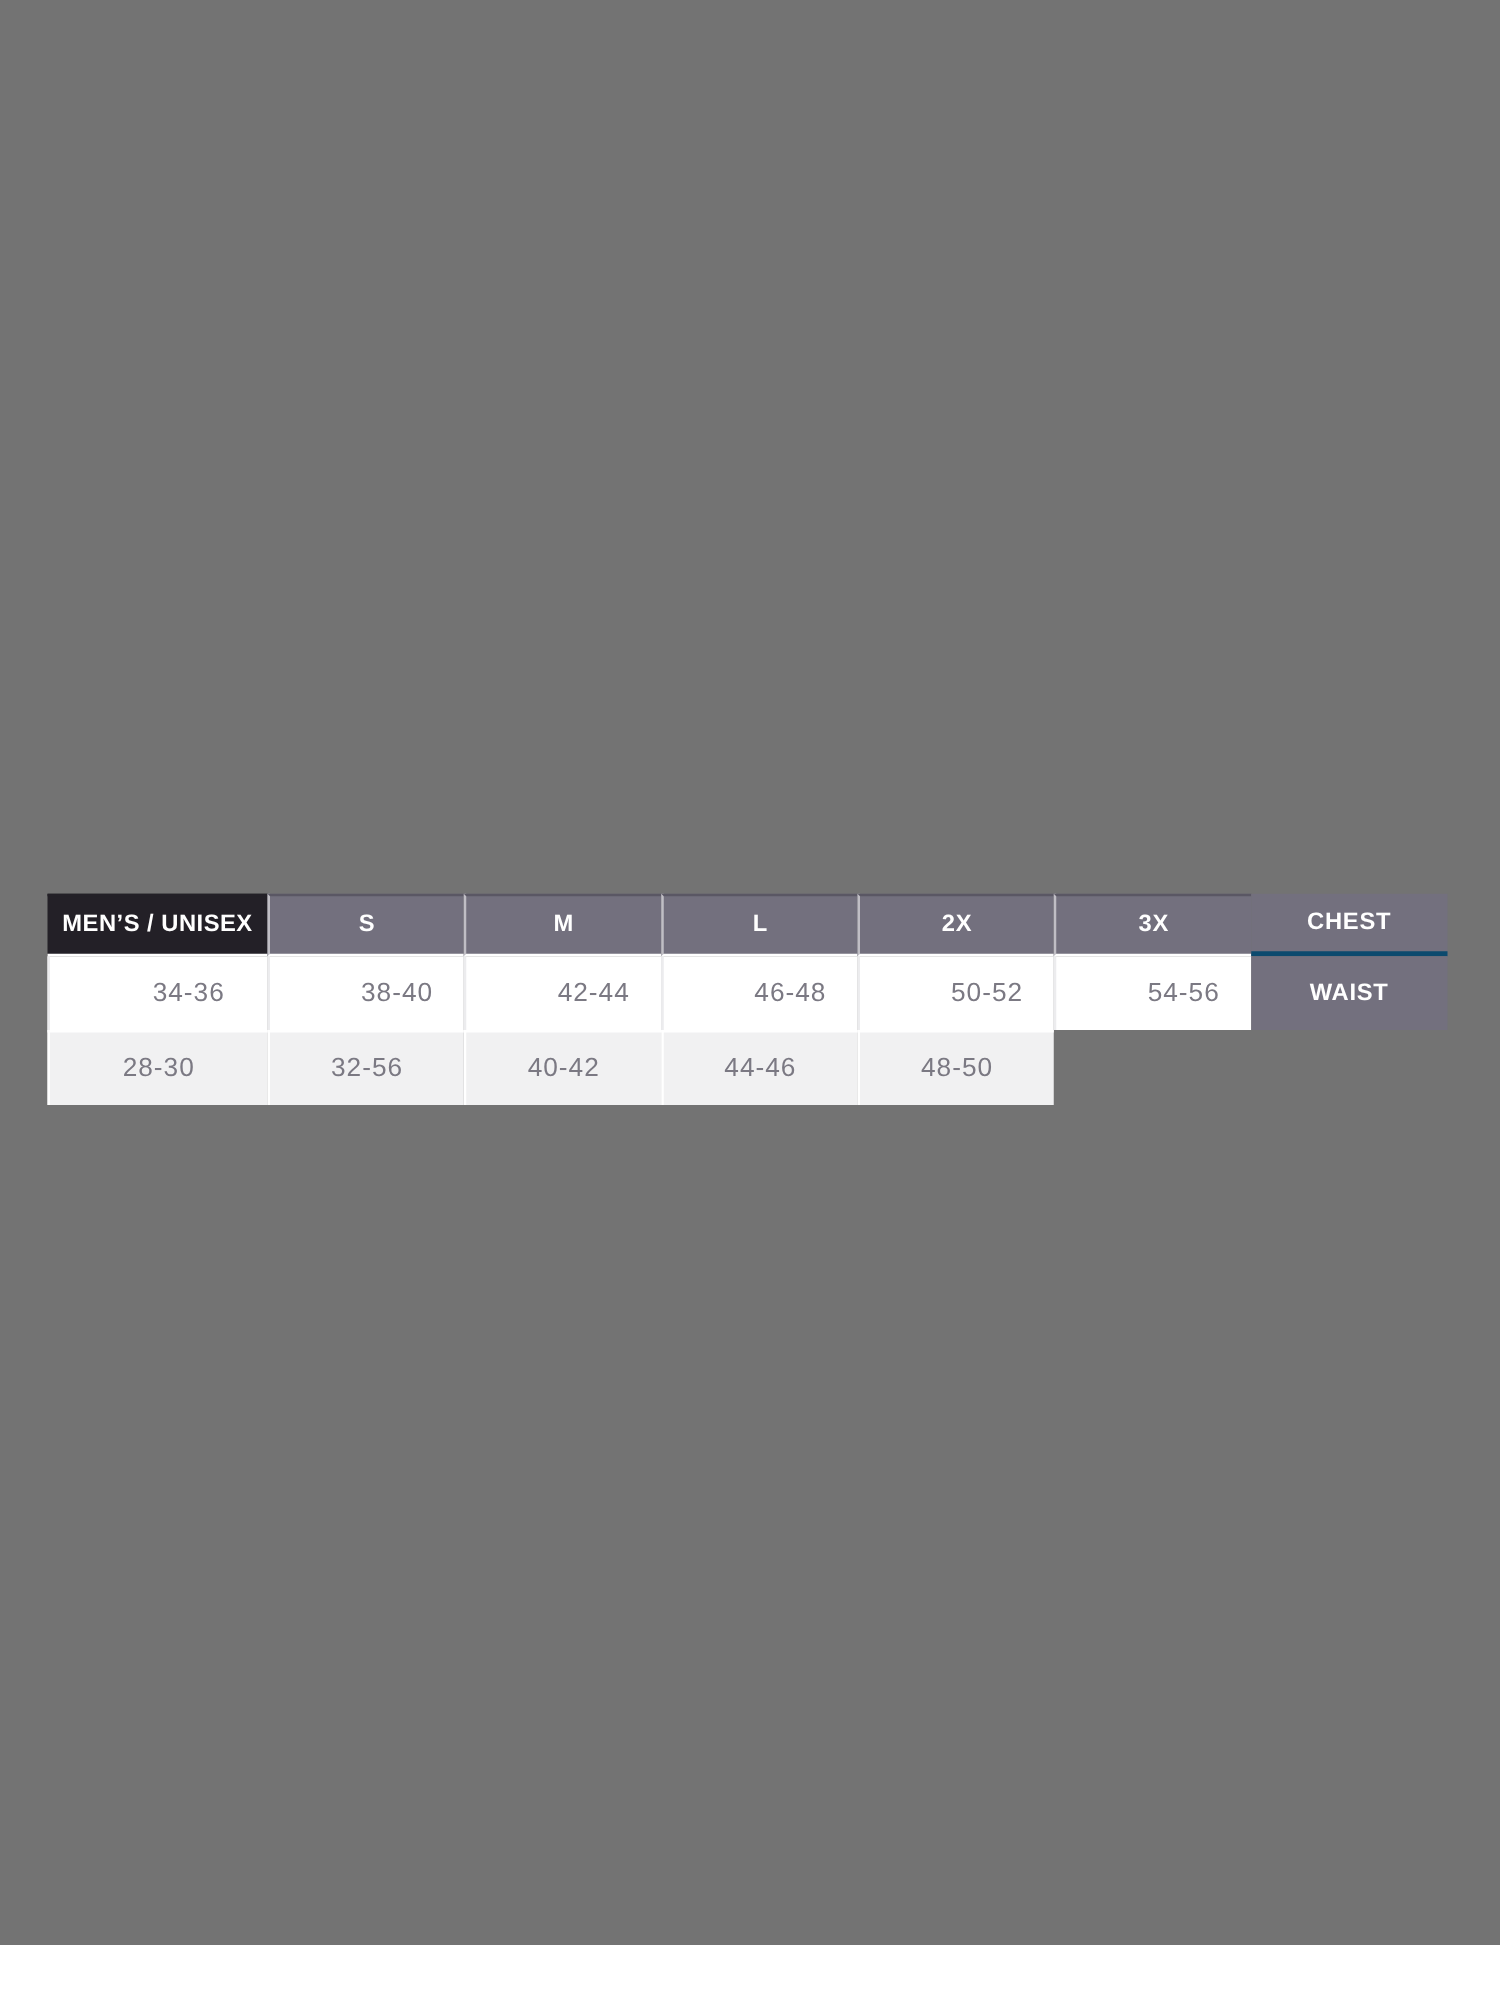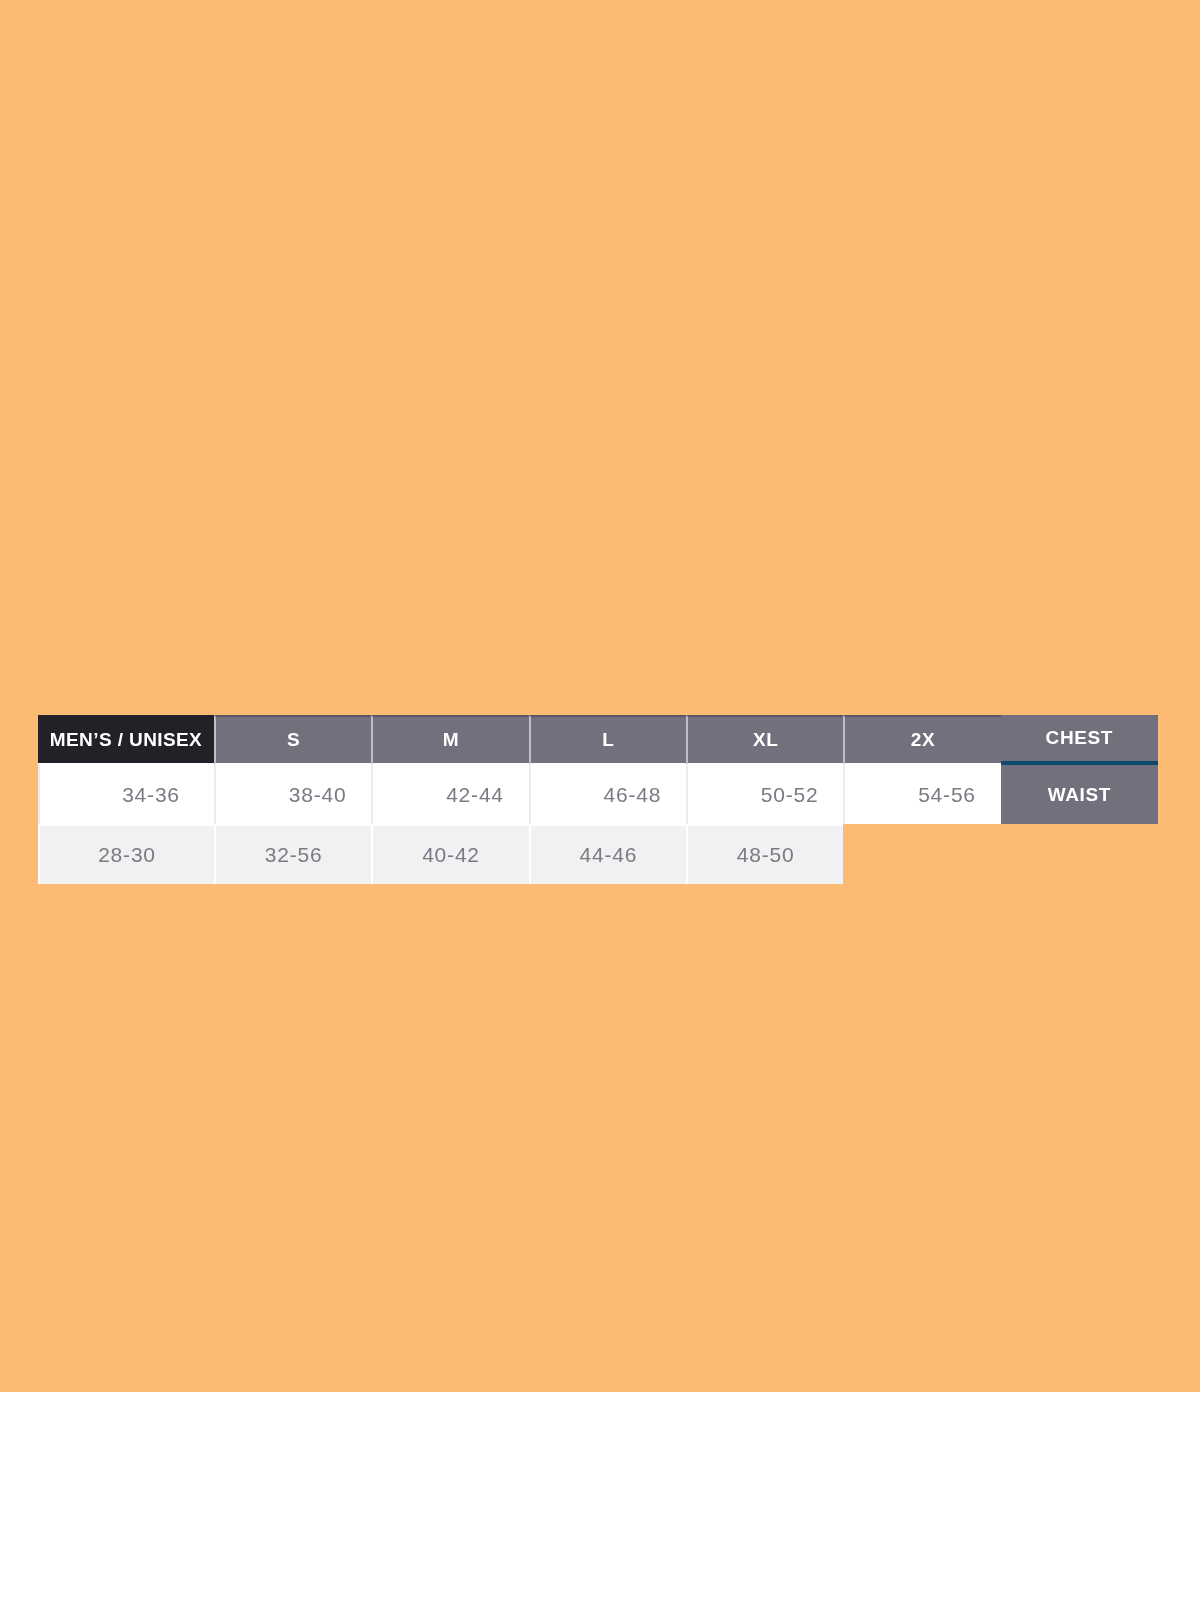--- a/index.html
+++ b/index.html
@@ -4,22 +4,22 @@
 <style>
   html, body {
     margin: 0;
     padding: 0;
     background: #ffffff;
     font-family: "Liberation Sans", sans-serif;
   }
   .canvas {
     position: relative;
     width: 1200px;
-    height: 1392px;
-    background: #fdba74;
+    height: 1556px;
+    background: #737373;
     overflow: hidden;
   }
   .size-chart {
     position: absolute;
     left: 38px;
     top: 715px;
     width: 1120px;
     display: grid;
     grid-template-columns: 176px repeat(6, 1fr);
     grid-template-rows: 50px 59px 60px;
@@ -81,22 +81,22 @@
 </head>
 <body>
 
 <div class="canvas">
   <div class="size-chart">
 
     <div class="cell corner">MEN’S / UNISEX</div>
     <div class="cell h">S</div>
     <div class="cell h">M</div>
     <div class="cell h">L</div>
-    <div class="cell h">XL</div>
     <div class="cell h">2X</div>
+    <div class="cell h">3X</div>
 
     <div class="cell rl">CHEST</div>
     <div class="cell d chest">34-36</div>
     <div class="cell d chest">38-40</div>
     <div class="cell d chest">42-44</div>
     <div class="cell d chest">46-48</div>
     <div class="cell d chest">50-52</div>
     <div class="cell d chest">54-56</div>
 
     <div class="cell rl last">WAIST</div>

